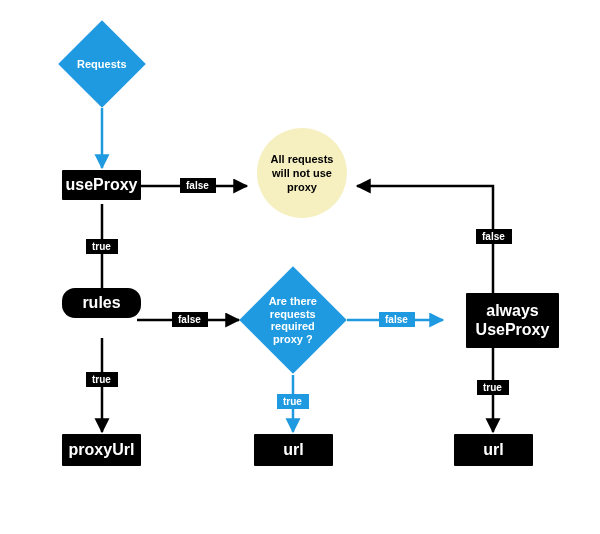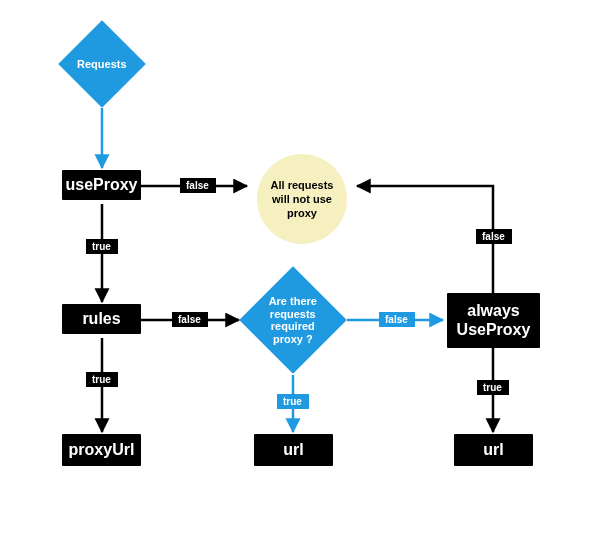--- a/index.html
+++ b/index.html
@@ -106,33 +106,33 @@
   </svg>
 
   <div class="node diamond" style="left:71px; top:33px; width:62px; height:62px;">
     <span>Requests</span>
   </div>
 
   <div class="node box" style="left:62px; top:170px; width:79px; height:30px;">
     <span>useProxy</span>
   </div>
 
-  <div class="node circle" style="left:257px; top:154px; width:90px; height:90px; padding:0 12px;">
+  <div class="node circle" style="left:257px; top:128px; width:90px; height:90px; padding:0 12px;">
     <span>All requests will not use proxy</span>
   </div>
 
-  <div class="node box" style="left:62px; top:304px; width:79px; height:30px;">
+  <div class="node box" style="left:62px; top:288px; width:79px; height:30px;border-radius:13px;">
     <span>rules</span>
   </div>
 
   <div class="node diamond" style="left:255px; top:282px; width:76px; height:76px;">
     <span>Are there requests required proxy ?</span>
   </div>
 
-  <div class="node box" style="left:447px; top:293px; width:93px; height:55px;">
+  <div class="node box" style="left:466px; top:293px; width:93px; height:55px;">
     <span>always UseProxy</span>
   </div>
 
   <div class="node box" style="left:62px; top:434px; width:79px; height:32px;align-items:center;">
     <span>proxyUrl</span>
   </div>
 
   <div class="node box" style="left:254px; top:434px; width:79px; height:32px;">
     <span>url</span>
   </div>

